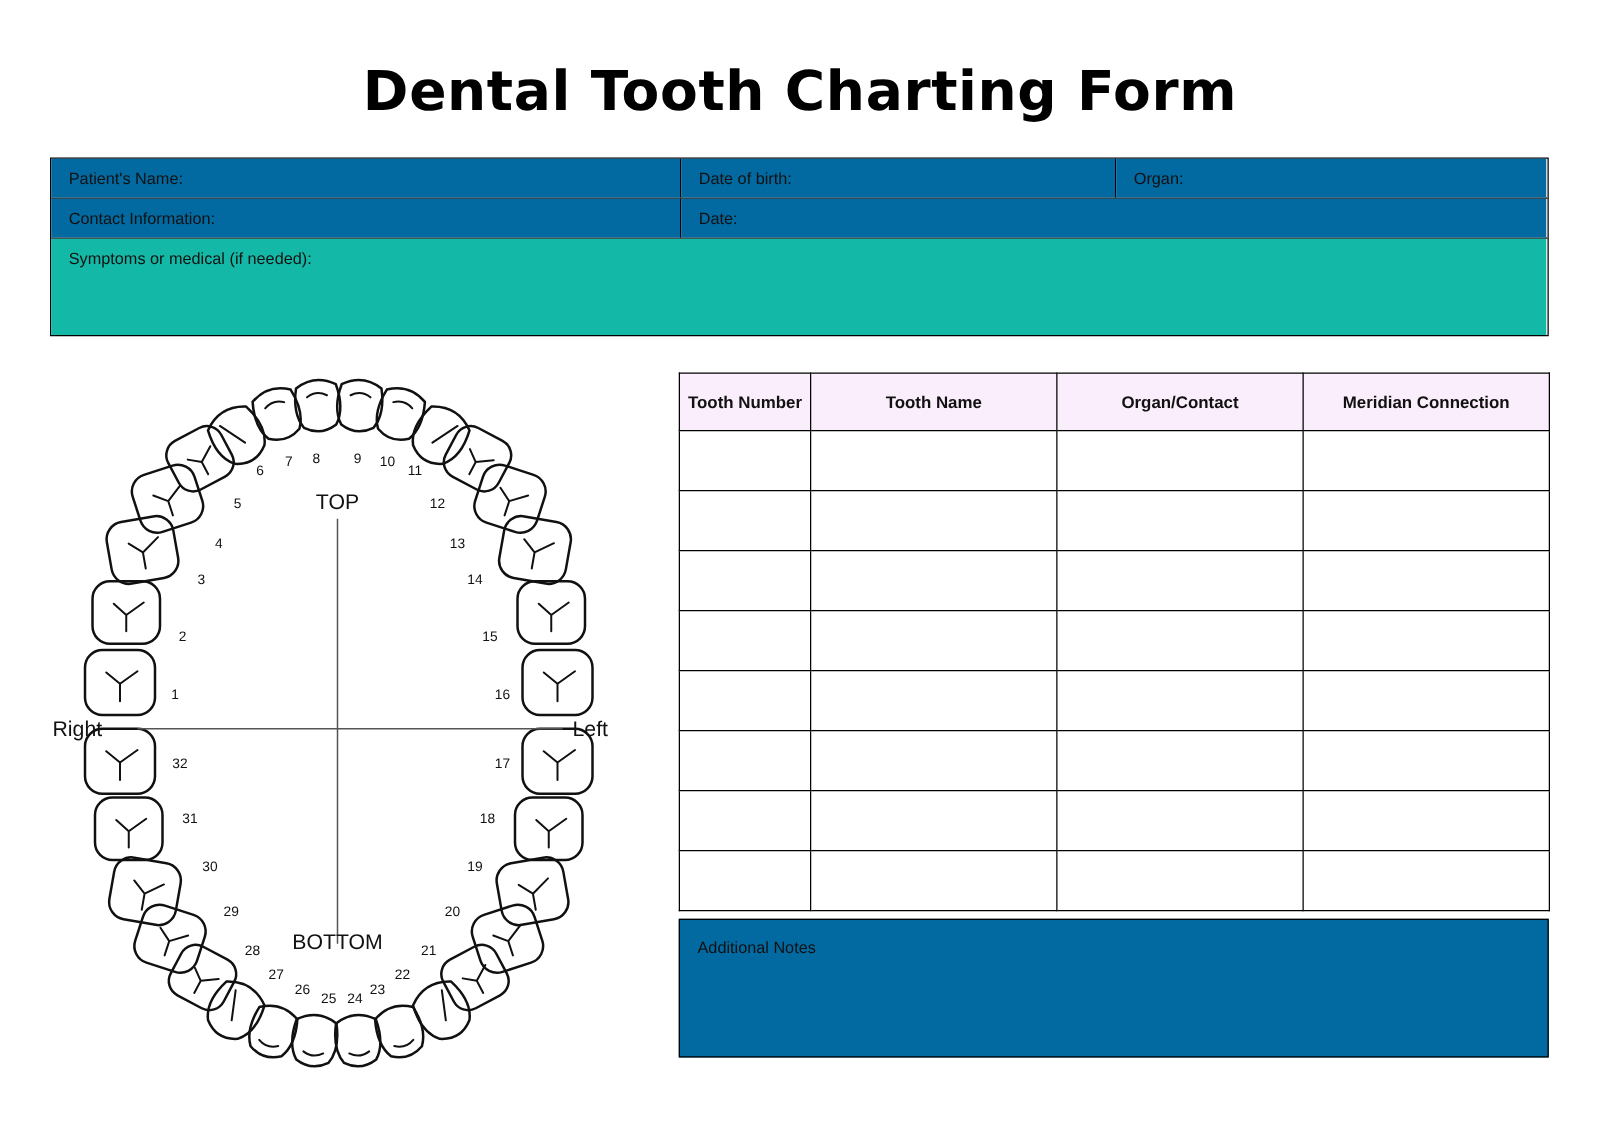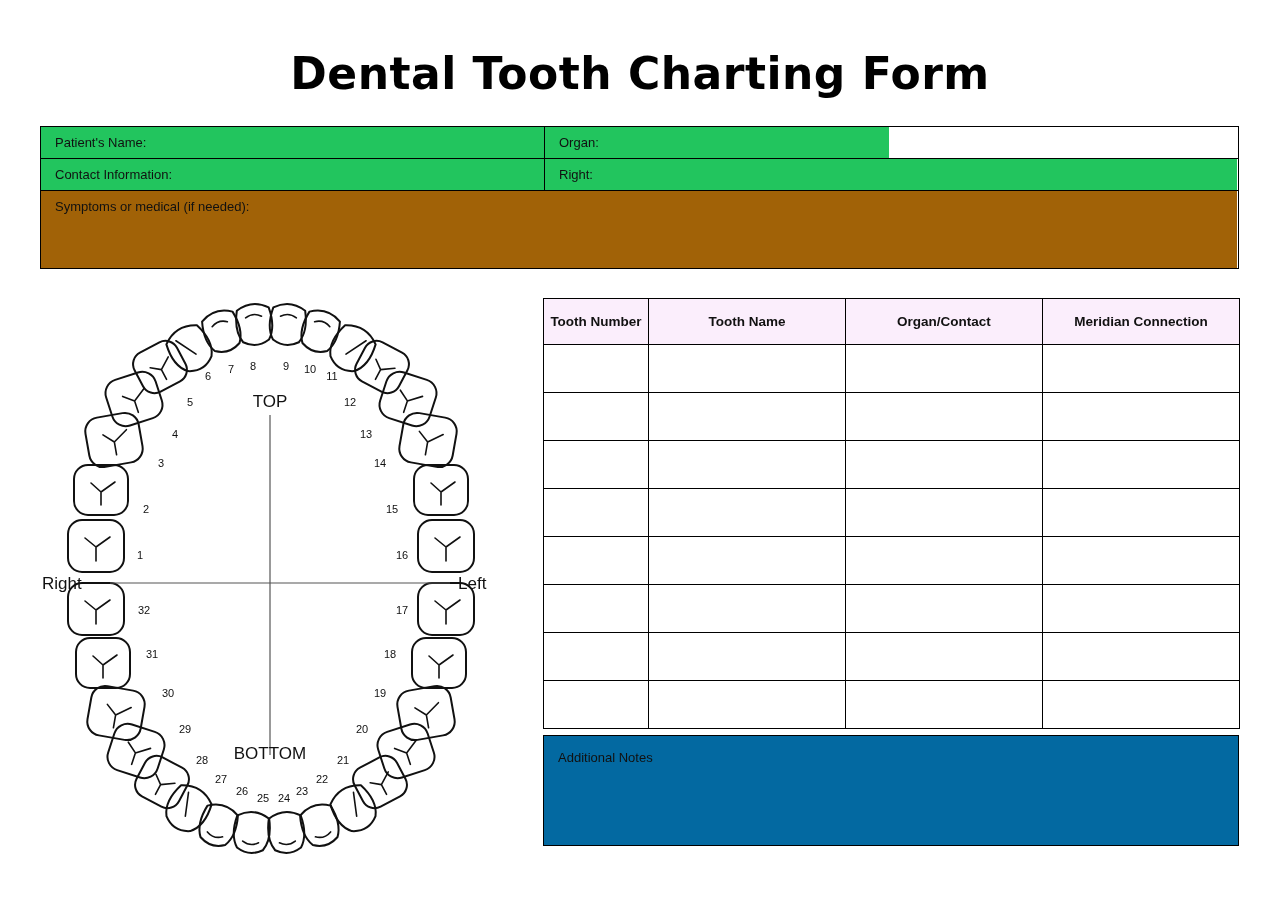--- a/index.html
+++ b/index.html
@@ -44,36 +44,36 @@
     border: 1.5px solid #000000;
     box-sizing: border-box;
   }
   .info-row {
     display: flex;
     border-bottom: 1.5px solid #000000;
     box-sizing: border-box;
   }
   .info-row:last-child { border-bottom: none; }
   .info-cell {
-    background: #22c55e;
+    background: #0369a1;
     padding: 7px 14px;
     font-size: 13px;
     box-sizing: border-box;
     border-right: 1.5px solid #000000;
     height: 31px;
     line-height: 17px;
   }
   .info-cell:last-child { border-right: none; }
   .c-name   { width: 504px; }
   .c-dob    { width: 348px; }
   .c-gender { width: 344px; }
   .c-contact{ width: 504px; }
   .c-date   { width: 692px; }
   .symptoms {
-    background: #a16207;
+    background: #14b8a6;
     padding: 8px 14px;
     font-size: 13px;
     height: 77px;
     box-sizing: border-box;
   }
 
   
   .chart-area {
     position: absolute;
     left: 30px;
@@ -129,25 +129,26 @@
 </head>
 <body>
 
 <div class="page">
 
   <div class="title">Dental Tooth Charting Form</div>
 
   <div class="info-block">
     <div class="info-row">
       <div class="info-cell c-name">Patient's Name:</div>
+      <div class="info-cell c-dob">Date of birth:</div>
       <div class="info-cell c-gender">Organ:</div>
     </div>
     <div class="info-row">
       <div class="info-cell c-contact">Contact Information:</div>
-      <div class="info-cell c-date">Right:</div>
+      <div class="info-cell c-date">Date:</div>
     </div>
     <div class="info-row">
       <div class="symptoms" style="width:1196px;">Symptoms or medical (if needed):</div>
     </div>
   </div>
 
   <div class="chart-area">
     <svg width="500" height="560" viewBox="0 0 500 560" xmlns="http://www.w3.org/2000/svg">
       <g fill="none" stroke="#111111" stroke-width="2" stroke-linejoin="round" stroke-linecap="round">
 

